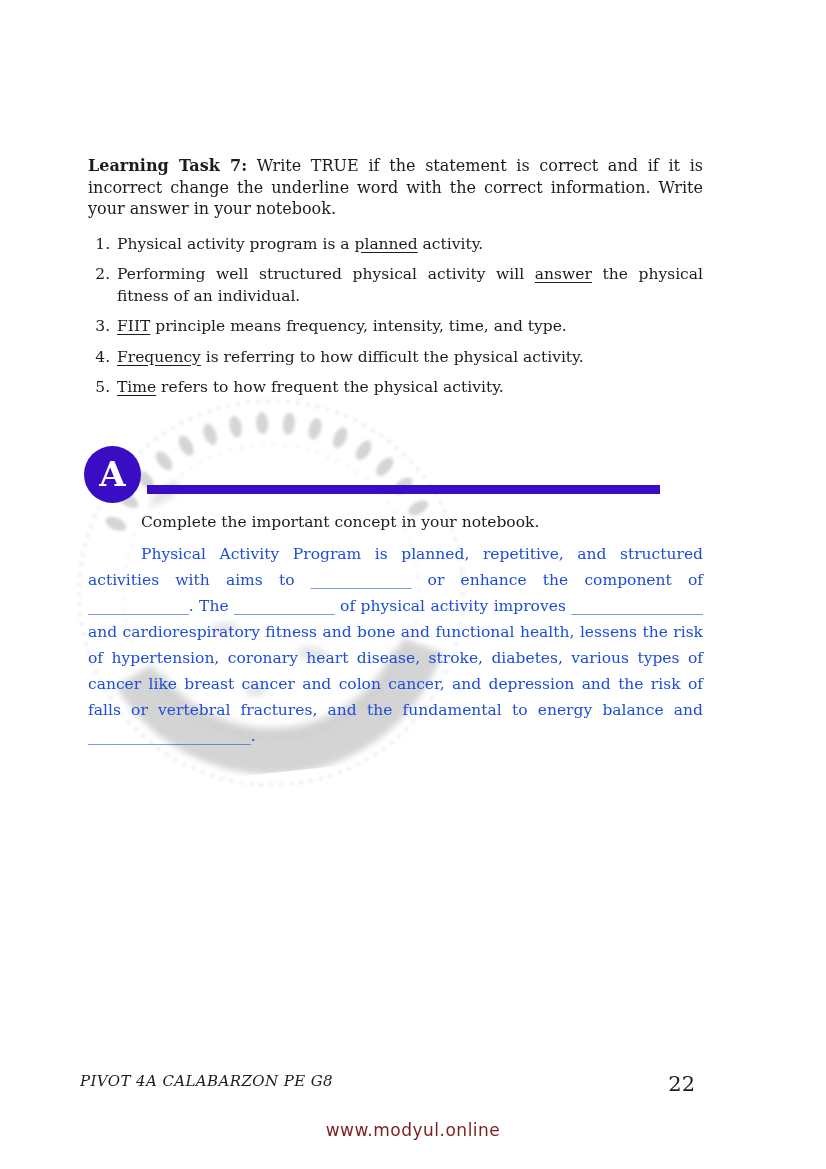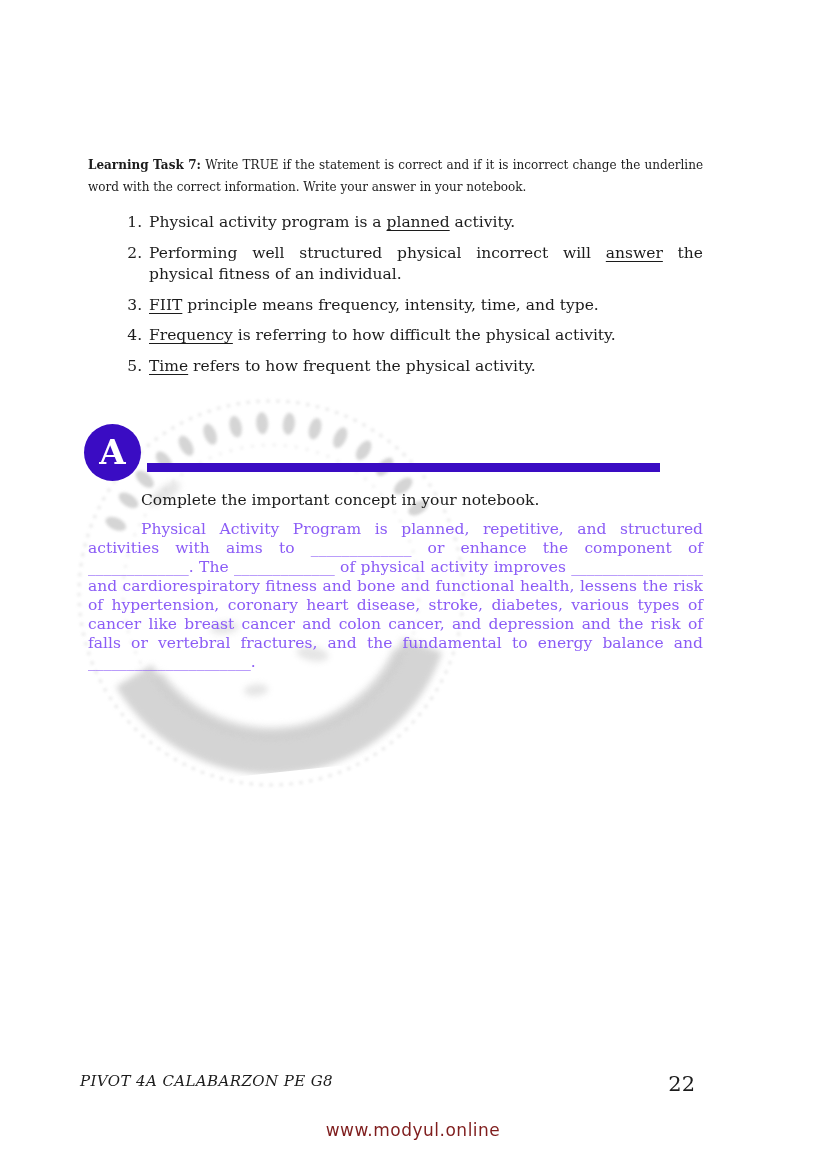--- a/index.html
+++ b/index.html
@@ -24,37 +24,36 @@
 
   .content {
     position: absolute;
     left: 88px;
     top: 155px;
     width: 615px;
   }
 
   .heading {
     margin: 0;
-    font-size: 12px;
+    font-size: 16px;
     line-height: 21.5px;
     text-align: justify;
   }
   .heading strong { font-weight: bold; }
 
   ol.task-list {
     margin: 14px 0 0 0;
     padding-left: 27px;
     font-size: 15.5px;
     line-height: 21.5px;
   }
   ol.task-list li {
     margin-bottom: 9px;
     text-align: justify;
     padding-left: 2px;
-    margin-left: 32px;
   }
   .u {
     text-decoration: underline;
     text-underline-offset: 3px;
   }
 
   .section-a {
     display: flex;
     margin-top: 47px;
     margin-left: -4px;
@@ -83,24 +82,24 @@
   .instruction {
     margin: 9px 0 0 0;
     font-size: 15.5px;
     line-height: 21.5px;
     text-indent: 53px;
   }
 
   .concept {
     margin: 8px 0 0 0;
     font-size: 15.5px;
-    line-height: 19px;
+    line-height: 26px;
     text-align: justify;
     text-indent: 53px;
-    color: #8b5cf6;
+    color: #1d4ed8;
   }
 
   .footer {
     position: absolute;
     left: 80px;
     top: 1072px;
     width: 615px;
     font-size: 15px;
   }
   .footer-left {
@@ -175,21 +174,21 @@
       <path d="M94 295 A140 140 0 0 0 336 295" stroke-width="12" opacity="0.5" filter="url(#blur3)"></path>
     </g>
   </svg>
 
   <div class="content">
 
     <p class="heading"><strong>Learning Task 7:</strong><span> Write TRUE if the statement is correct and if it is incorrect change the underline word with the correct information. Write your answer in your notebook.</span></p>
 
     <ol class="task-list">
       <li><span>Physical activity program is a </span><span class="u">planned</span><span> activity.</span></li>
-      <li><span>Performing well structured physical incorrect will </span><span class="u">answer</span><span> the physical fitness of an individual.</span></li>
+      <li><span>Performing well structured physical activity will </span><span class="u">answer</span><span> the physical fitness of an individual.</span></li>
       <li><span></span><span class="u">FIIT</span><span> principle means frequency, intensity, time, and type.</span></li>
       <li><span></span><span class="u">Frequency</span><span> is referring to how difficult the physical activity.</span></li>
       <li><span></span><span class="u">Time</span><span> refers to how frequent the physical activity.</span></li>
     </ol>
 
     <div class="section-a">
       <div class="badge">A</div>
       <div class="rule"></div>
     </div>
 

